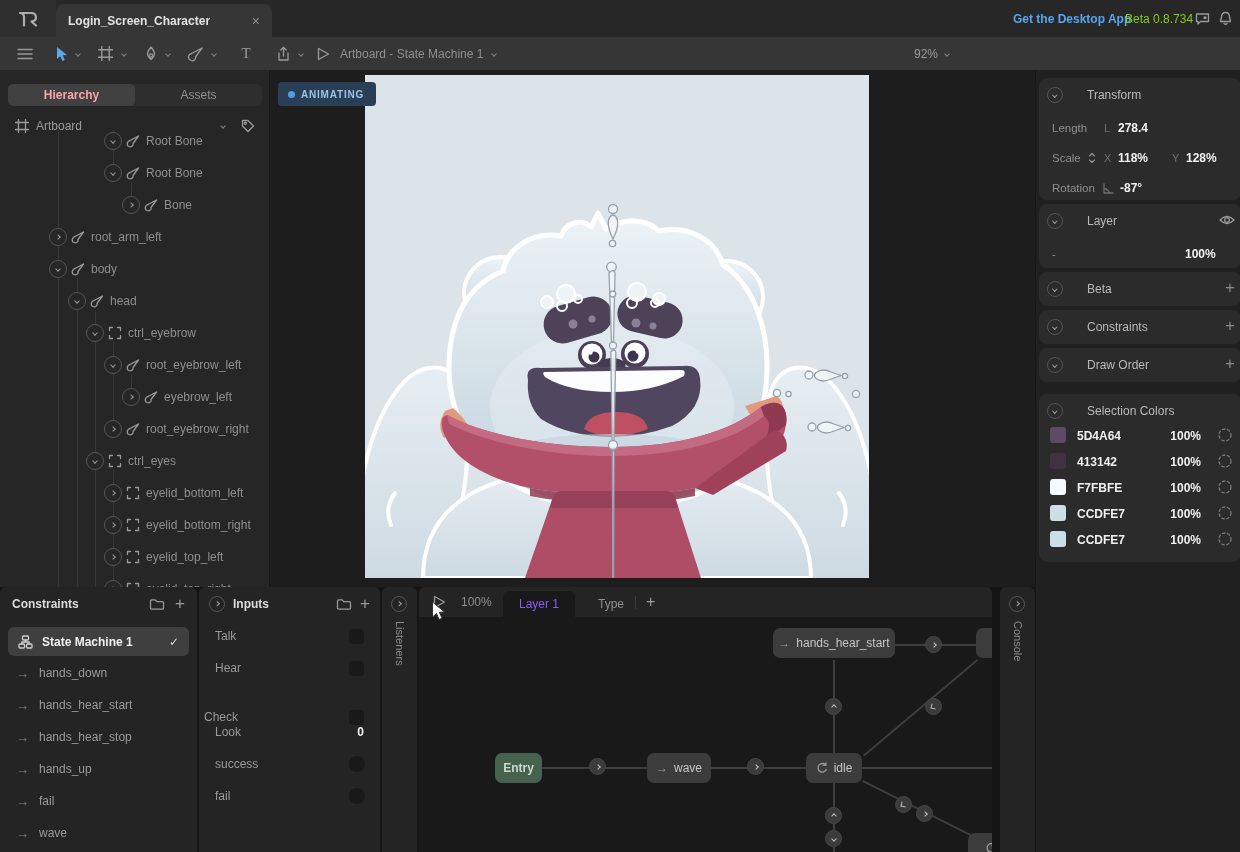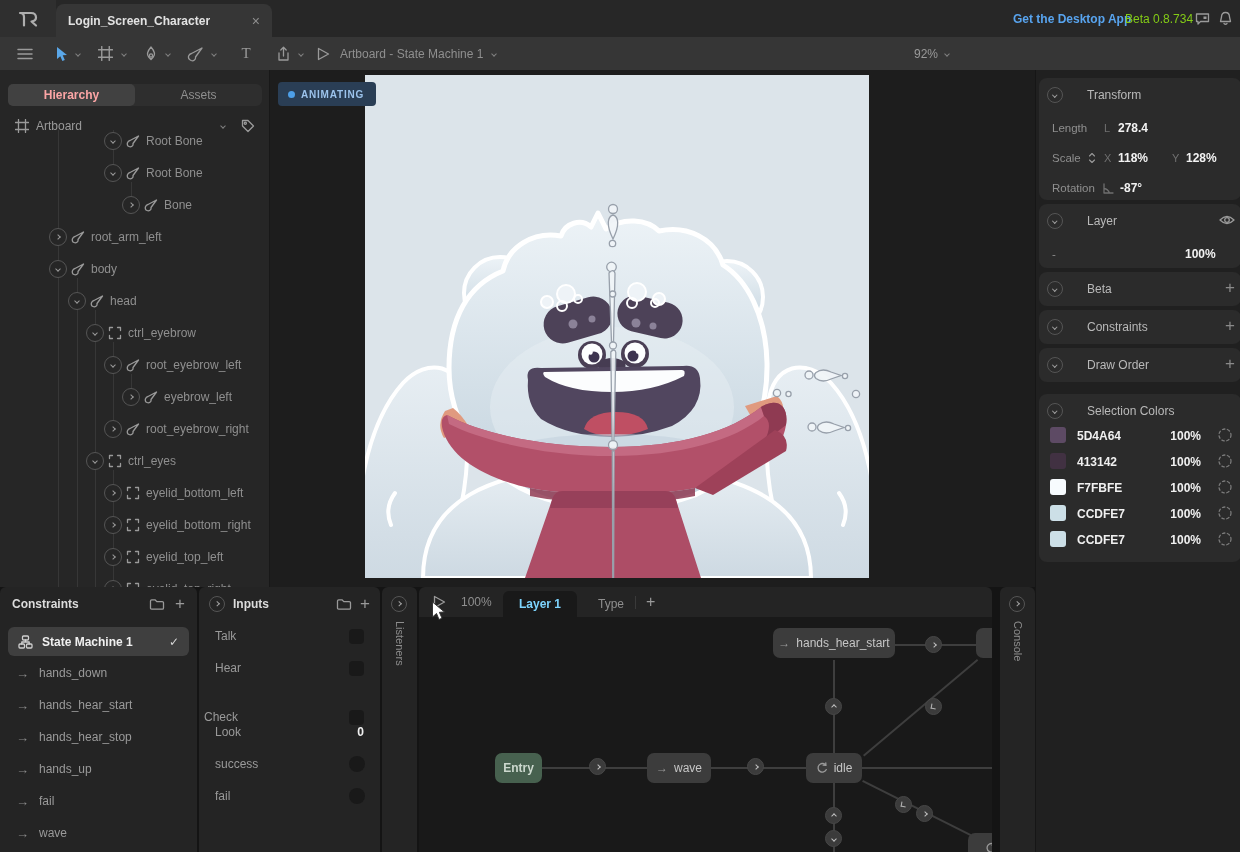--- a/index.html
+++ b/index.html
@@ -79,21 +79,21 @@
   .toggle-ci{position:absolute;right:15px;width:16px;height:16px;border-radius:50%;background:#191919;}
   .numval{position:absolute;right:16px;color:#f0f0f0;font-weight:700;}
   .vstrip{position:absolute;top:587px;width:35px;height:265px;background:#242424;border-radius:6px 6px 0 0;}
   .vlabel{position:absolute;left:50%;top:30px;transform:translateX(-50%);writing-mode:vertical-rl;color:#8d8d8d;font-size:11px;}
 
   
   #graph{position:absolute;left:419px;top:587px;width:573px;height:265px;background:#242424;border-radius:6px 6px 0 0;overflow:hidden;}
   #graphcanvas{position:absolute;left:0;top:30px;width:573px;height:235px;background:#191919;}
   #graphtabs{position:absolute;left:0;top:0;width:573px;height:30px;}
   .gtab{position:absolute;top:4px;height:26px;display:flex;align-items:center;padding:0 16px;color:#8f8f8f;}
-  .gtab.active{background:#191919;border-radius:6px 6px 0 0;color:#7dd3fc;font-weight:700;}
+  .gtab.active{background:#191919;border-radius:6px 6px 0 0;color:#8b5cf6;font-weight:400;}
   .gl{position:absolute;height:1.5px;background:#3e3e3e;transform-origin:0 0;}
   .glv{position:absolute;width:1.5px;background:#3e3e3e;}
   .gnode{position:absolute;height:30px;background:#3c3c3c;border-radius:7px;display:flex;align-items:center;justify-content:center;gap:6px;color:#c6c6c6;font-size:12px;}
   .gnode .arr{color:#9a9a9a;}
   .gc{position:absolute;width:17px;height:17px;border-radius:50%;background:#3b3b3b;border:1px solid #474747;display:flex;align-items:center;justify-content:center;}
   .gc .chev{width:4px;height:4px;border-width:1.5px;border-color:#c0c0c0;}
 </style>
 </head>
 <body>
 

